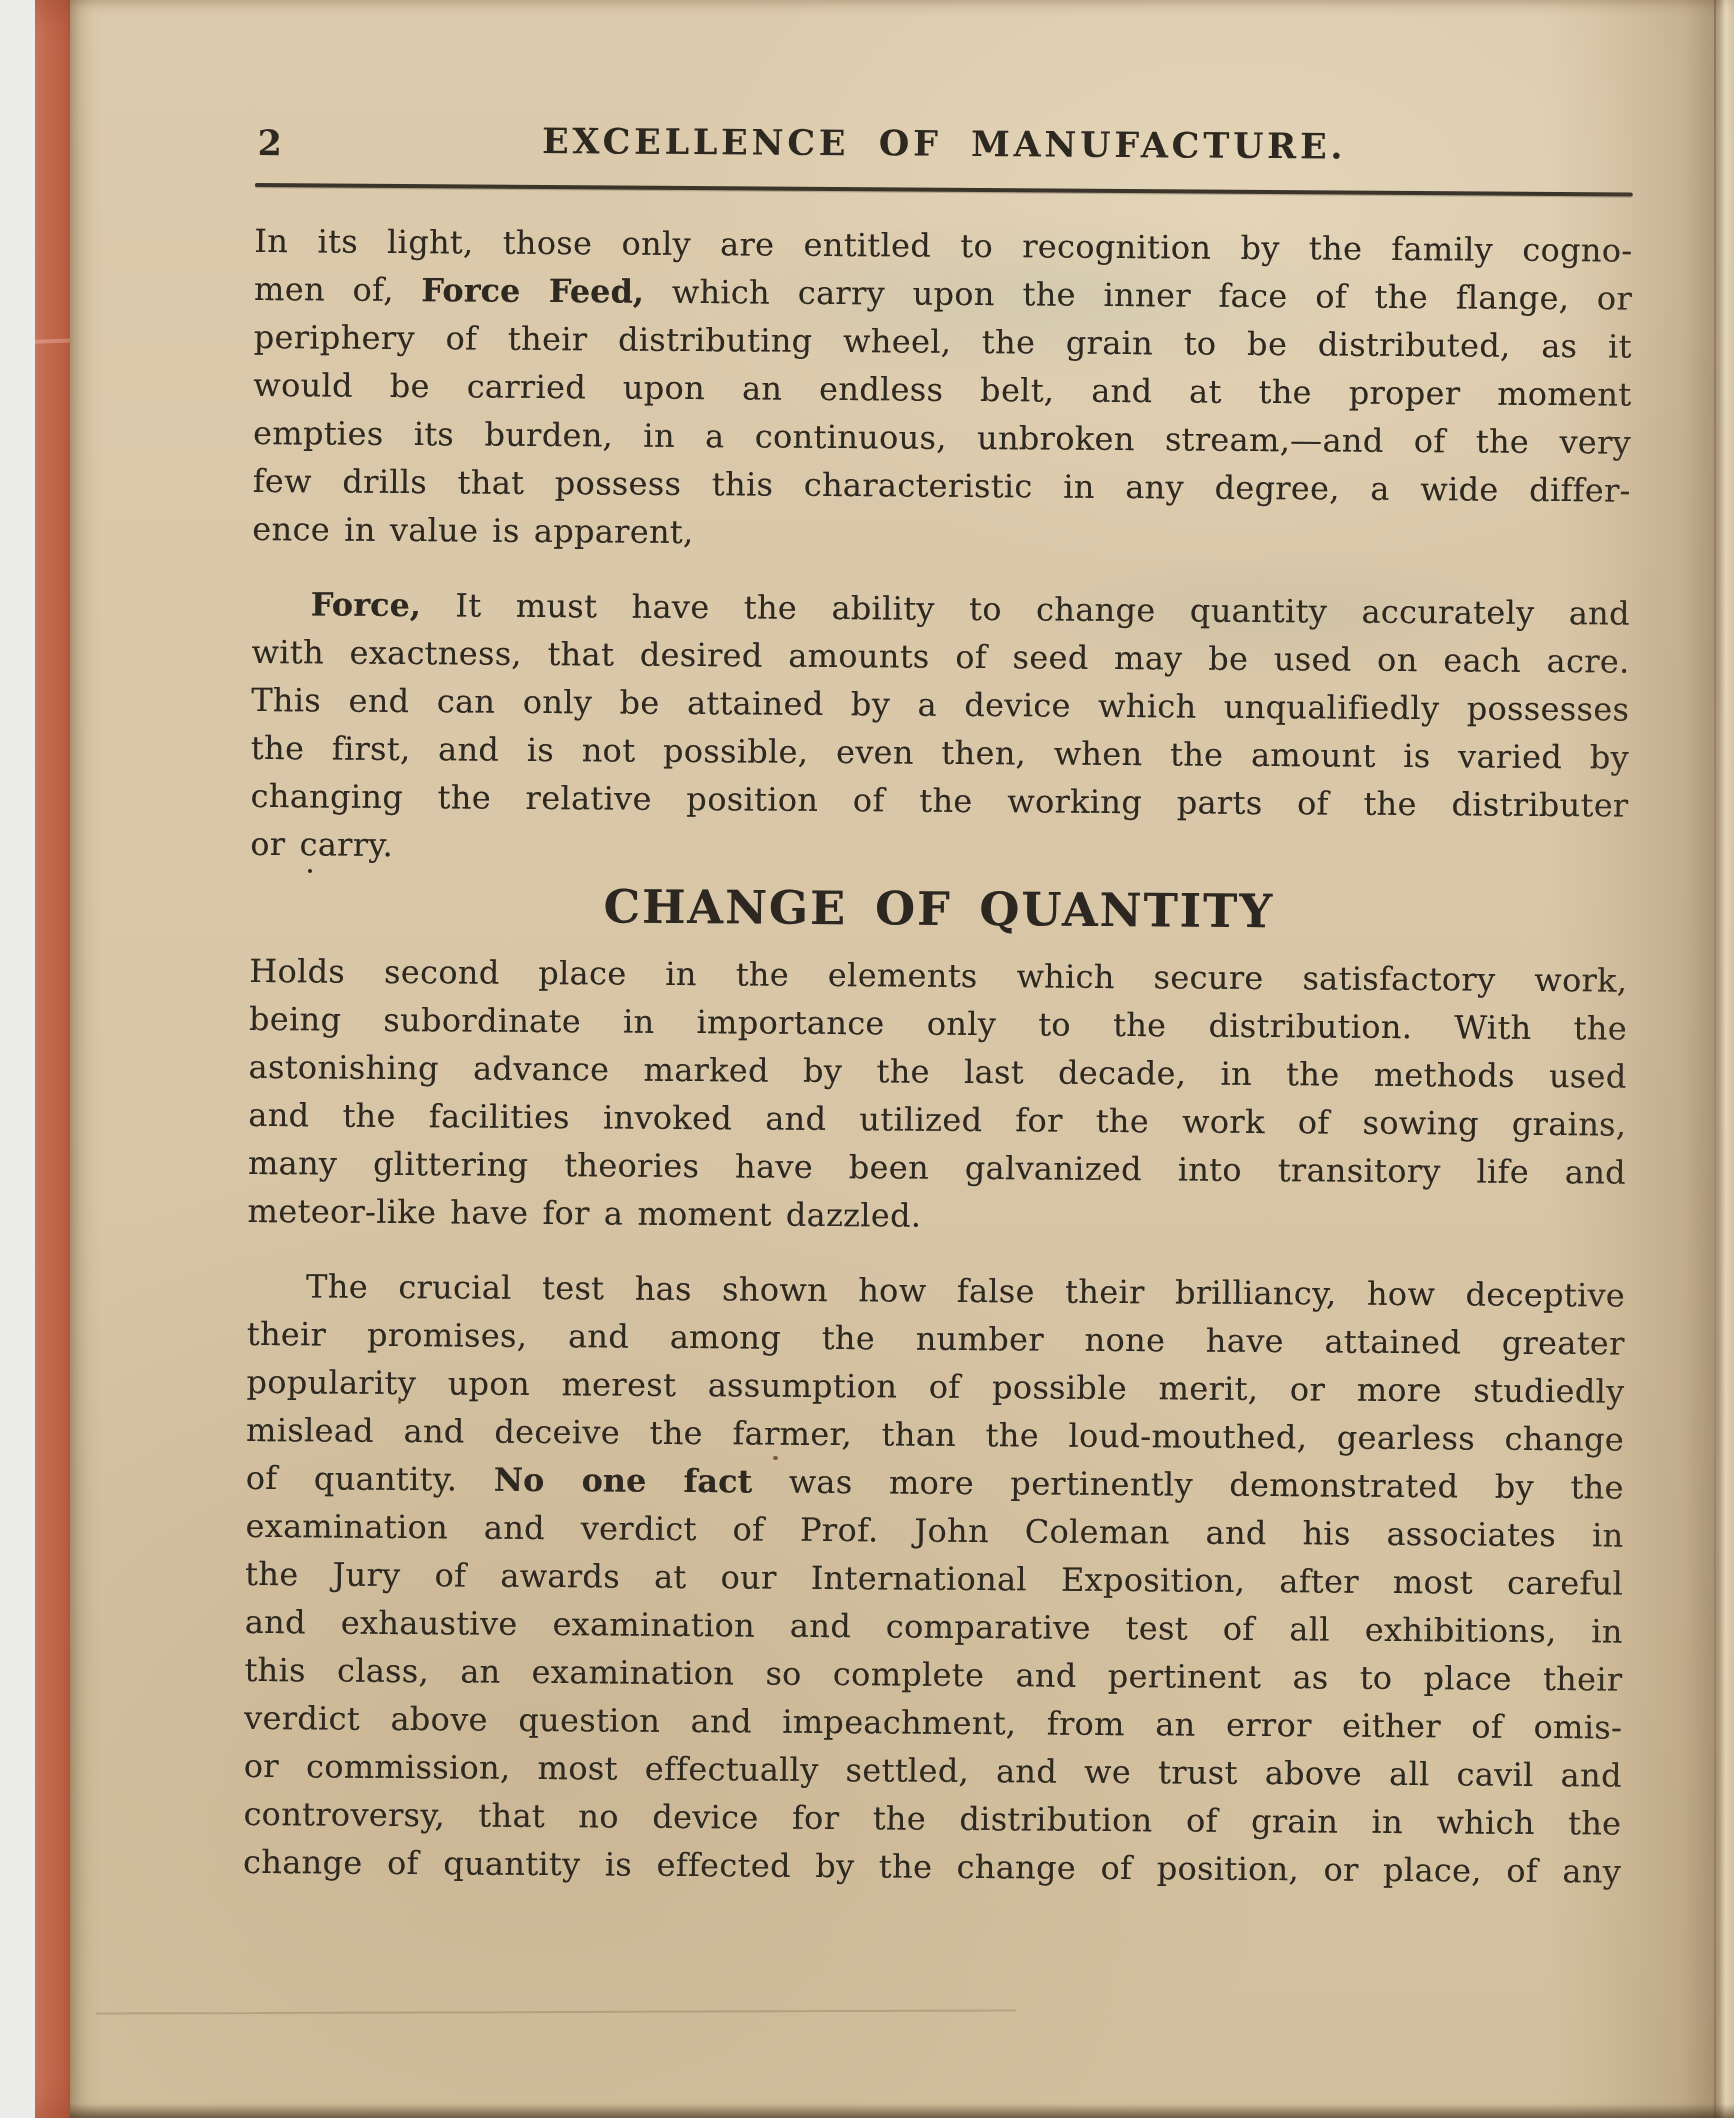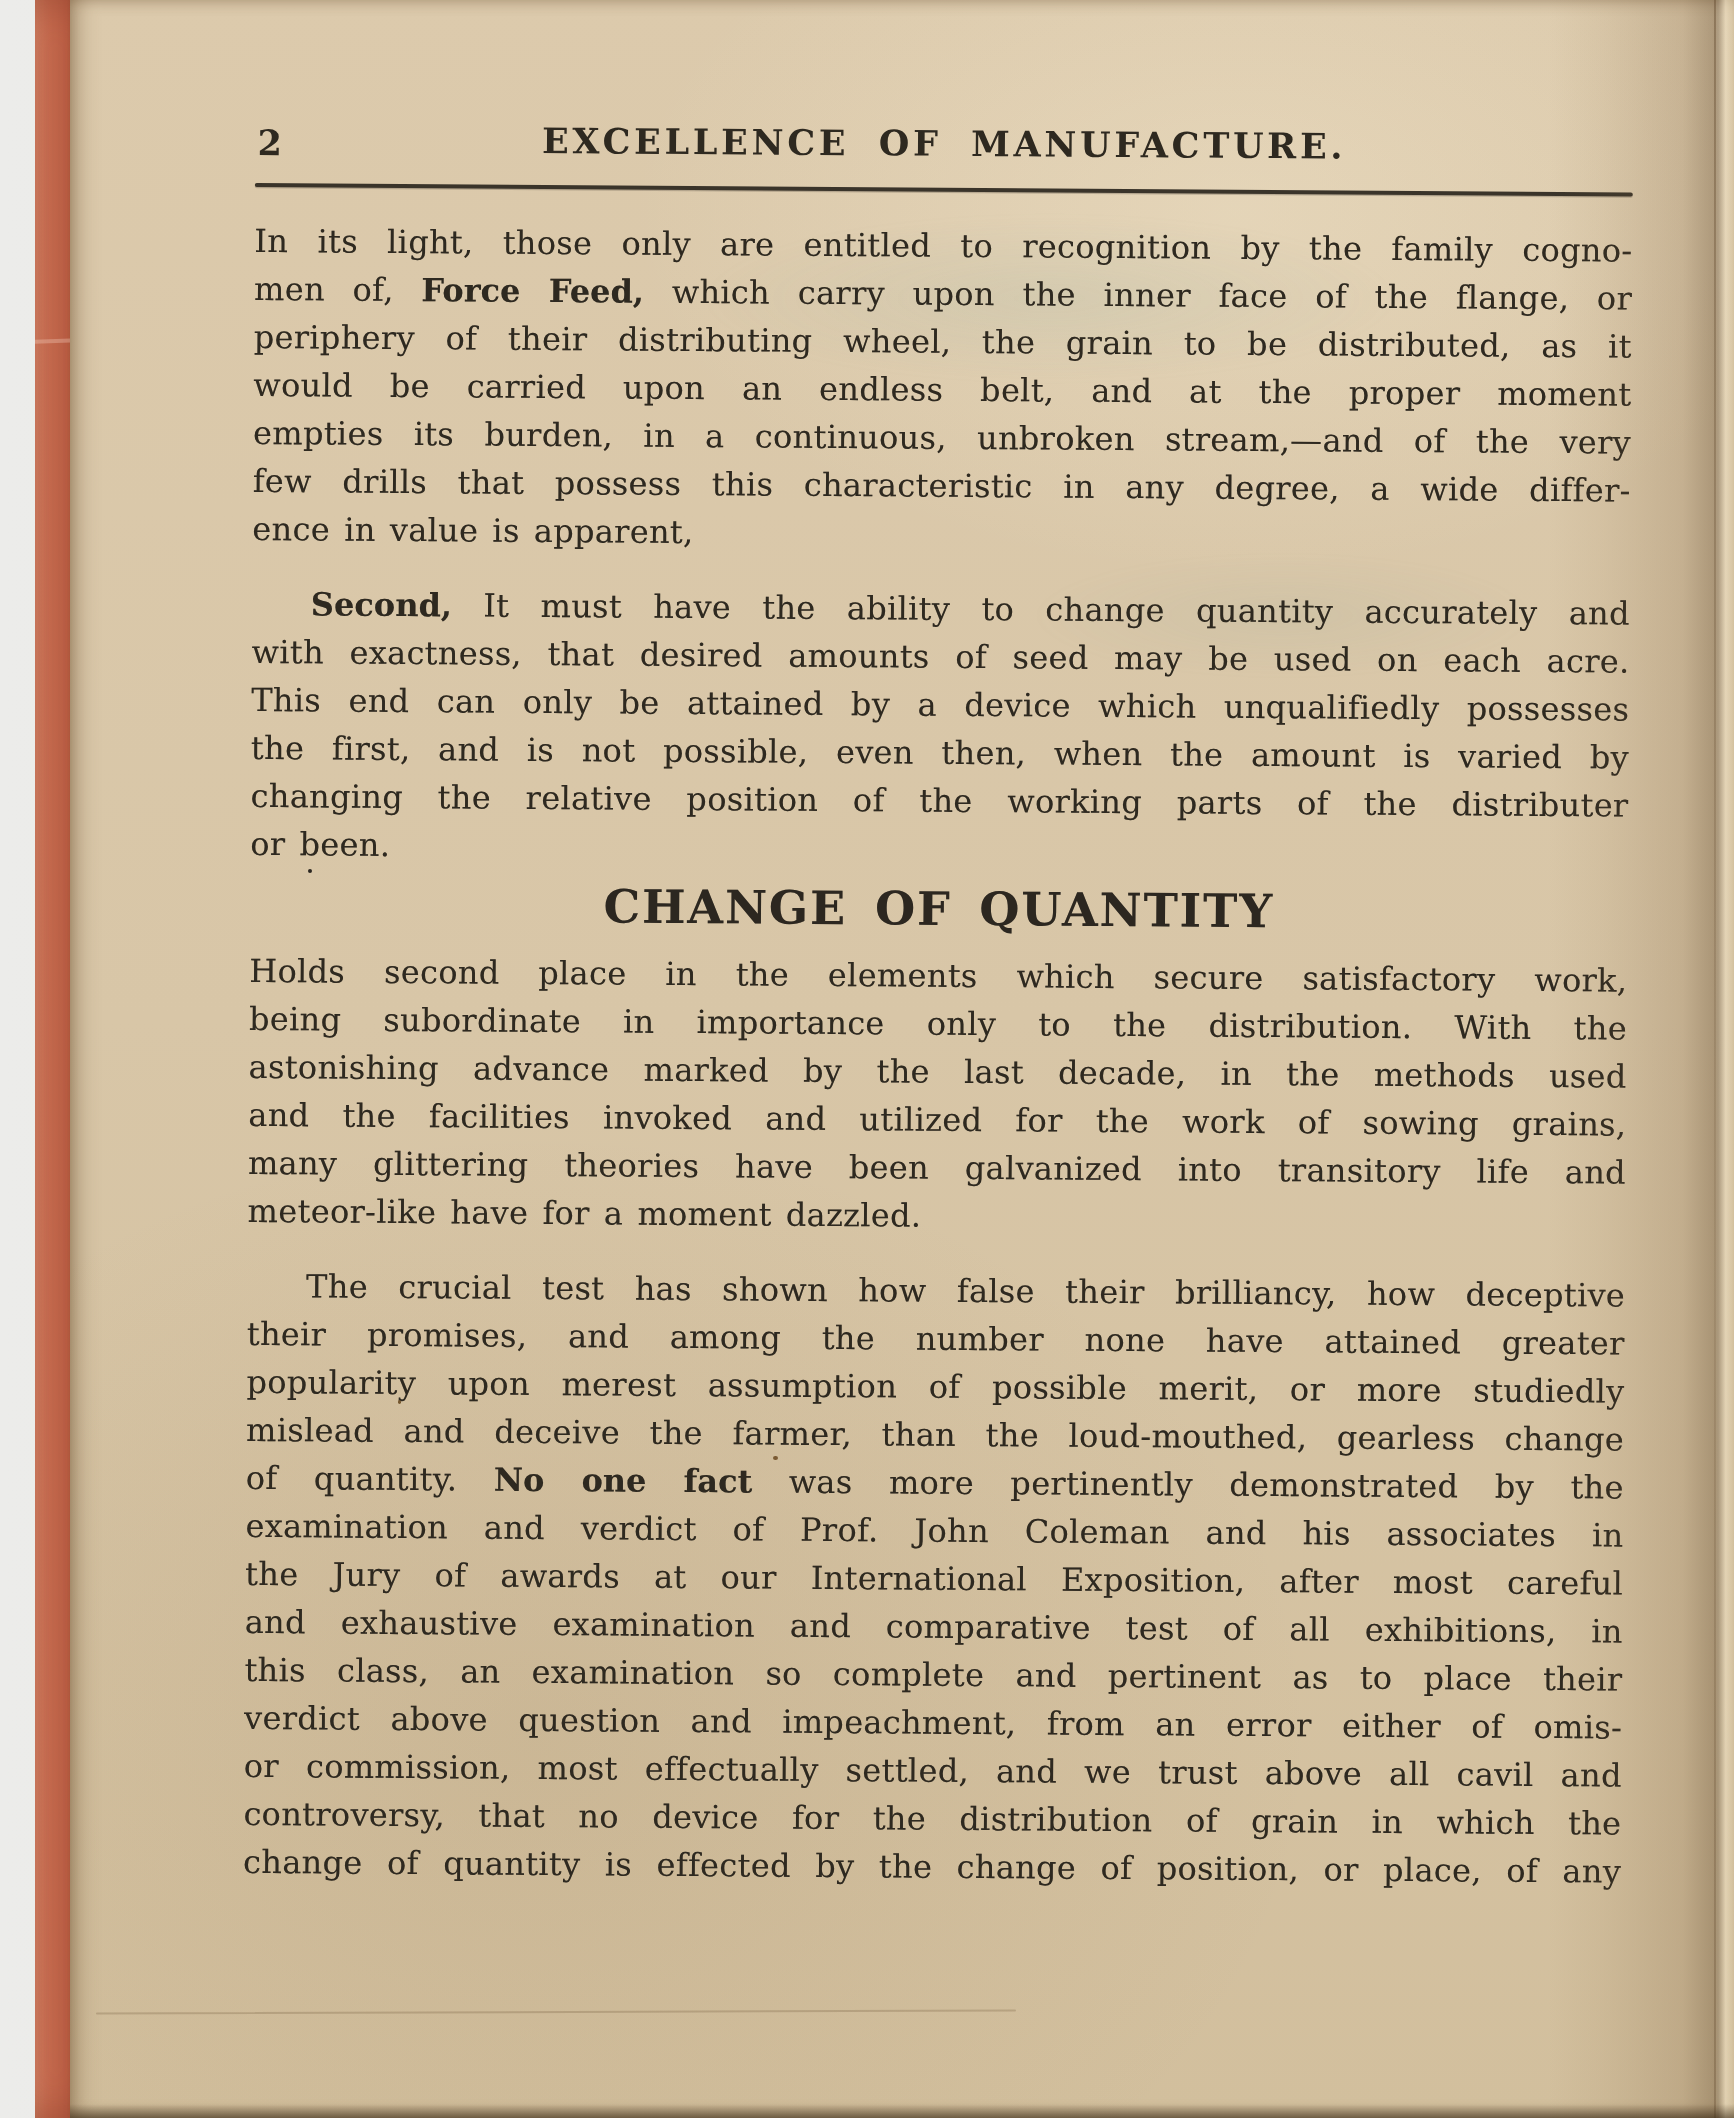--- a/index.html
+++ b/index.html
@@ -80,26 +80,26 @@
           <div class="para">
             <div class="line"><span>In its light, those only are entitled to recognition by the family cogno-</span></div>
             <div class="line"><span>men of, </span><span class="b">Force Feed,</span><span> which carry upon the inner face of the flange, or</span></div>
             <div class="line"><span>periphery of their distributing wheel, the grain to be distributed, as it</span></div>
             <div class="line"><span>would be carried upon an endless belt, and at the proper moment</span></div>
             <div class="line"><span>empties its burden, in a continuous, unbroken stream,—and of the very</span></div>
             <div class="line"><span>few drills that possess this characteristic in any degree, a wide differ-</span></div>
             <div class="line flush"><span>ence in value is apparent,</span></div>
           </div>
           <div class="para indent">
-            <div class="line"><span class="b">Second,</span><span> It must have the ability to change quantity accurately and</span></div>
+            <div class="line"><span class="b">Force,</span><span> It must have the ability to change quantity accurately and</span></div>
             <div class="line"><span>with exactness, that desired amounts of seed may be used on each acre.</span></div>
             <div class="line"><span>This end can only be attained by a device which unqualifiedly possesses</span></div>
             <div class="line"><span>the first, and is not possible, even then, when the amount is varied by</span></div>
             <div class="line"><span>changing the relative position of the working parts of the distributer</span></div>
-            <div class="line flush"><span>or been.</span></div>
+            <div class="line flush"><span>or carry.</span></div>
           </div>
           <div class="sec-heading">CHANGE OF QUANTITY</div>
           <div class="para">
             <div class="line"><span>Holds second place in the elements which secure satisfactory work,</span></div>
             <div class="line"><span>being subordinate in importance only to the distribution.  With the</span></div>
             <div class="line"><span>astonishing advance marked by the last decade, in the methods used</span></div>
             <div class="line"><span>and the facilities invoked and utilized for the work of sowing grains,</span></div>
             <div class="line"><span>many glittering theories have been galvanized into transitory life and</span></div>
             <div class="line flush"><span>meteor-like have for a moment dazzled.</span></div>
           </div>

